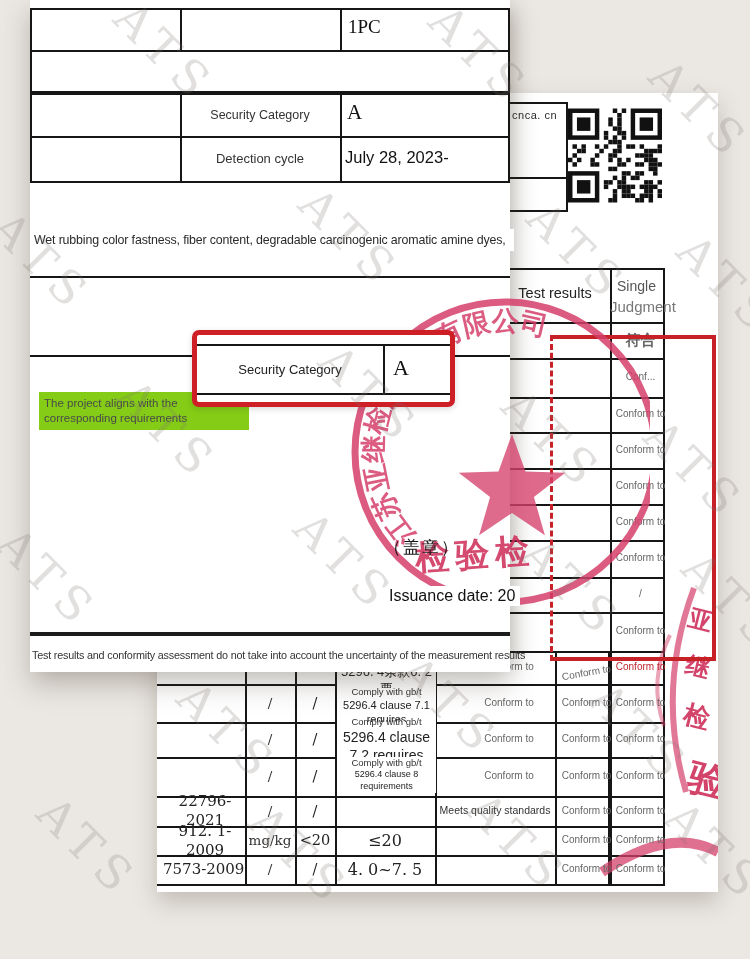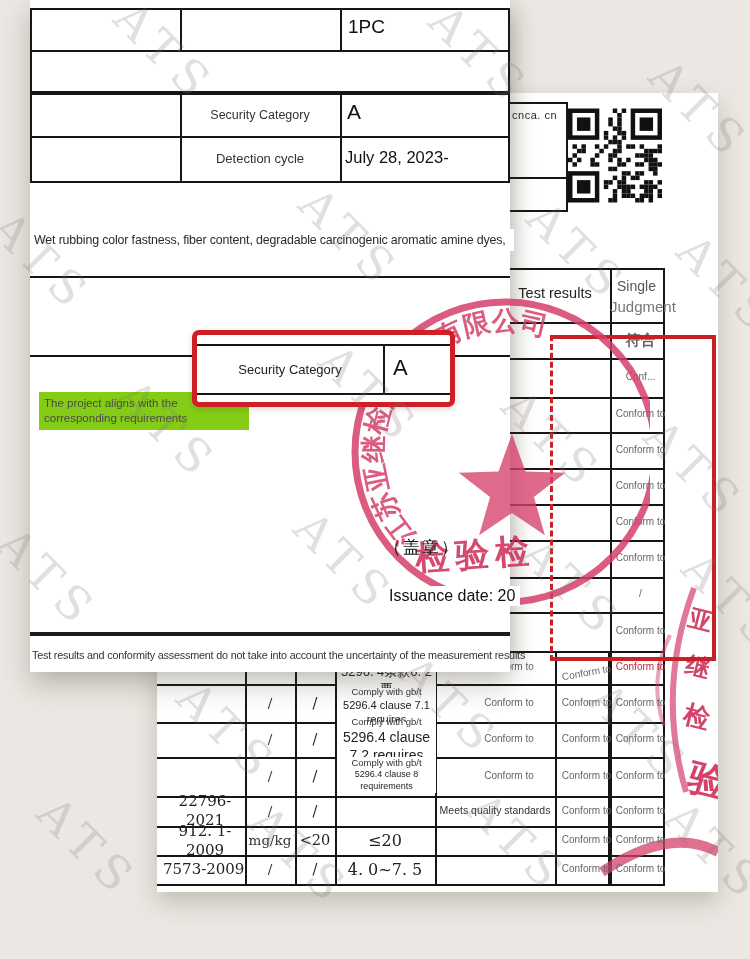--- a/index.html
+++ b/index.html
@@ -5,21 +5,21 @@
   html,body{margin:0;padding:0;background:#c9c6c1;}
   #root{position:relative;width:750px;height:959px;overflow:hidden;
         background:#ebe8e3;font-family:"Liberation Sans",sans-serif;}
   .abs{position:absolute;}
   .page{position:absolute;background:#fff;}
   #page2{left:157px;top:93px;width:561px;height:799px;z-index:1;overflow:hidden;
          box-shadow:0 10px 22px rgba(70,58,45,.25);}
   #page1{left:30px;top:0;width:480px;height:672px;z-index:20;
          box-shadow:0 12px 26px rgba(70,58,45,.30), 10px 0 18px -8px rgba(70,58,45,.20);}
   .ln{position:absolute;background:#161616;}
-  .serif{font-family:Liberation Sans, sans-serif;}
+  .serif{font-family:Liberation Serif, serif;}
   .wm{position:absolute;font-family:"DejaVu Serif",serif;font-size:46px;letter-spacing:9px;
       color:rgba(122,116,109,.22);transform:translate(-50%,-50%) rotate(45deg);white-space:nowrap;}
   #watermarks{position:absolute;inset:0;z-index:60;pointer-events:none;}
 </style>
 </head>
 <body>
 
 <div id="root">
 
   <div id="page2" class="page">

